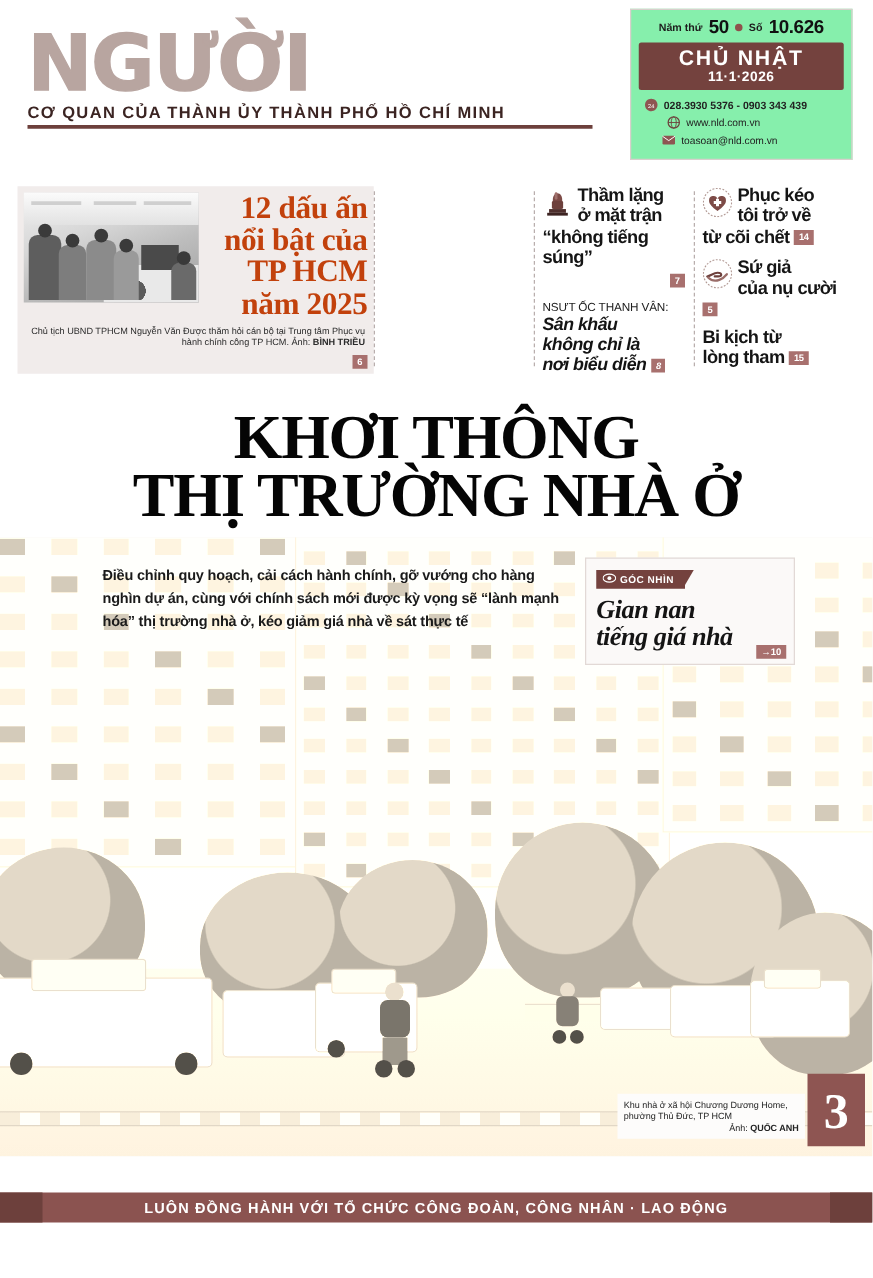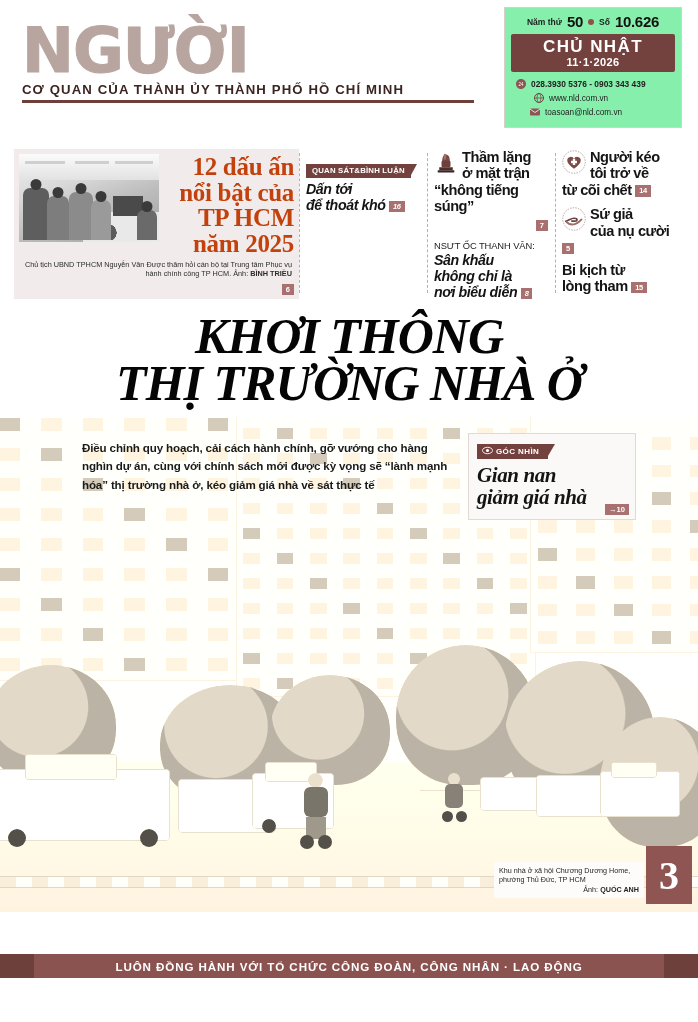--- a/index.html
+++ b/index.html
@@ -112,21 +112,21 @@
   .t-ital {
     font-family:"Liberation Sans", sans-serif; font-style:italic; font-weight:bold;
     font-size:14.2px; line-height:1.14; color:#141414; letter-spacing:-0.4px;
   }
   .t-lab { font-size:9.4px; font-weight:normal; color:#222; letter-spacing:-0.1px; margin-bottom:1px;}
   .mt10 { margin-top:10px; }
   .mt8 { margin-top:8px; }
   .mt6 { margin-top:6px; }
 
   
-  .bigwrap { text-align:center; margin-top:14px;font-style:italic; }
+  .bigwrap { text-align:center; margin-top:27px; }
   .bigline {
     font-family:"Liberation Serif", serif; font-weight:bold; color:#050505;
     letter-spacing:-1px; line-height:0.94;
   }
   .bl1 { font-size:50px; }
   .bl2 { font-size:50px; }
 
   
   .hero { position:relative; width:698px; height:495px; margin-top:10px; overflow:hidden;
           background:#f7f2f0; }
@@ -282,28 +282,20 @@
       </div>
       <div class="pcap">
         <span>Chủ tịch UBND TPHCM Nguyễn Văn Được thăm hỏi cán bộ tại Trung tâm Phục vụ hành chính công TP HCM. Ảnh:</span>
         <b>BÌNH TRIỀU</b>
       </div>
       <span class="pgbadge abs">6</span>
     </div>
 
     <div class="tcol tc2">
       <div class="tsep" style="left:0"></div>
-      <div class="titem mt10">
-        <span class="kicker">QUAN SÁT&amp;BÌNH LUẬN</span>
-        <div class="t-ital">
-          <span>Dấn tới</span><br>
-          <span>để thoát khó</span>
-          <span class="pgbadge">16</span>
-        </div>
-      </div>
     </div>
 
     <div class="tcol tc3">
       <div class="tsep" style="left:0"></div>
       <div class="titem">
         <svg class="ticon" viewBox="0 0 32 32">
           <path d="M11 13c0-4 2-7 5-7s5 3 5 7v3h-10z" fill="#7d4b47"></path>
           <rect x="10" y="14" width="12" height="9" rx="2" fill="#6d403c"></rect>
           <rect x="13" y="5" width="3" height="8" rx="1.5" fill="#a0706c"></rect>
           <rect x="7" y="23" width="18" height="4" fill="#4e2f2d"></rect>
@@ -332,21 +324,21 @@
     <div class="tcol tc4">
       <div class="tsep" style="left:0"></div>
       <div class="titem">
         <svg class="ticon" viewBox="0 0 32 32">
           <circle cx="16" cy="16" r="15" fill="none" stroke="#b29a95" stroke-width="1.2" stroke-dasharray="2 1.6"></circle>
           <path d="M16 25c-6-4.5-9-7.5-9-11a4.6 4.6 0 019-1.6A4.6 4.6 0 0125 14c0 3.5-3 6.5-9 11z" fill="#7d4b47"></path>
           <rect x="14.4" y="12" width="3.2" height="8" fill="#fff"></rect>
           <rect x="12" y="14.4" width="8" height="3.2" fill="#fff"></rect>
         </svg>
         <div class="t-head">
-          <span>Người kéo</span><br>
+          <span>Phục kéo</span><br>
           <span>tôi trở về</span><br>
           <span>từ cõi chết</span>
           <span class="pgbadge">14</span>
         </div>
       </div>
       <div class="titem mt8">
         <svg class="ticon" viewBox="0 0 32 32">
           <circle cx="16" cy="16" r="15" fill="none" stroke="#b29a95" stroke-width="1.2" stroke-dasharray="2 1.6"></circle>
           <path d="M5 19c4-1 7-4 11-4 2.6 0 4 .8 4 2s-1.6 1.8-3.4 1.8H13" fill="none" stroke="#6d403c" stroke-width="2.2" stroke-linecap="round"></path>
           <path d="M6 20c3 3 8 4 12 2.5 3-1.2 6-3.5 8-6" fill="none" stroke="#9a6d69" stroke-width="2.4" stroke-linecap="round"></path>
@@ -626,21 +618,21 @@
 
     <div class="gocbox">
       <span class="goc-kicker">
         <svg width="11" height="9" viewBox="0 0 24 16" style="vertical-align:-1px;margin-right:3px">
           <ellipse cx="12" cy="8" rx="11" ry="7" fill="none" stroke="#fff" stroke-width="2"></ellipse>
           <circle cx="12" cy="8" r="3.4" fill="#fff"></circle>
         </svg><span>GÓC NHÌN</span>
       </span>
       <div class="goc-title">
         <span>Gian nan</span><br>
-        <span>giảm giá nhà</span>
+        <span>tiếng giá nhà</span>
       </div>
       <span class="goc-pg">→10</span>
     </div>
 
     <div class="photocap">
       <div>Khu nhà ở xã hội Chương Dương Home,</div>
       <div>phường Thủ Đức, TP HCM</div>
       <div class="r"><span>Ảnh:</span>
         <b>QUỐC ANH</b></div>
     </div>

